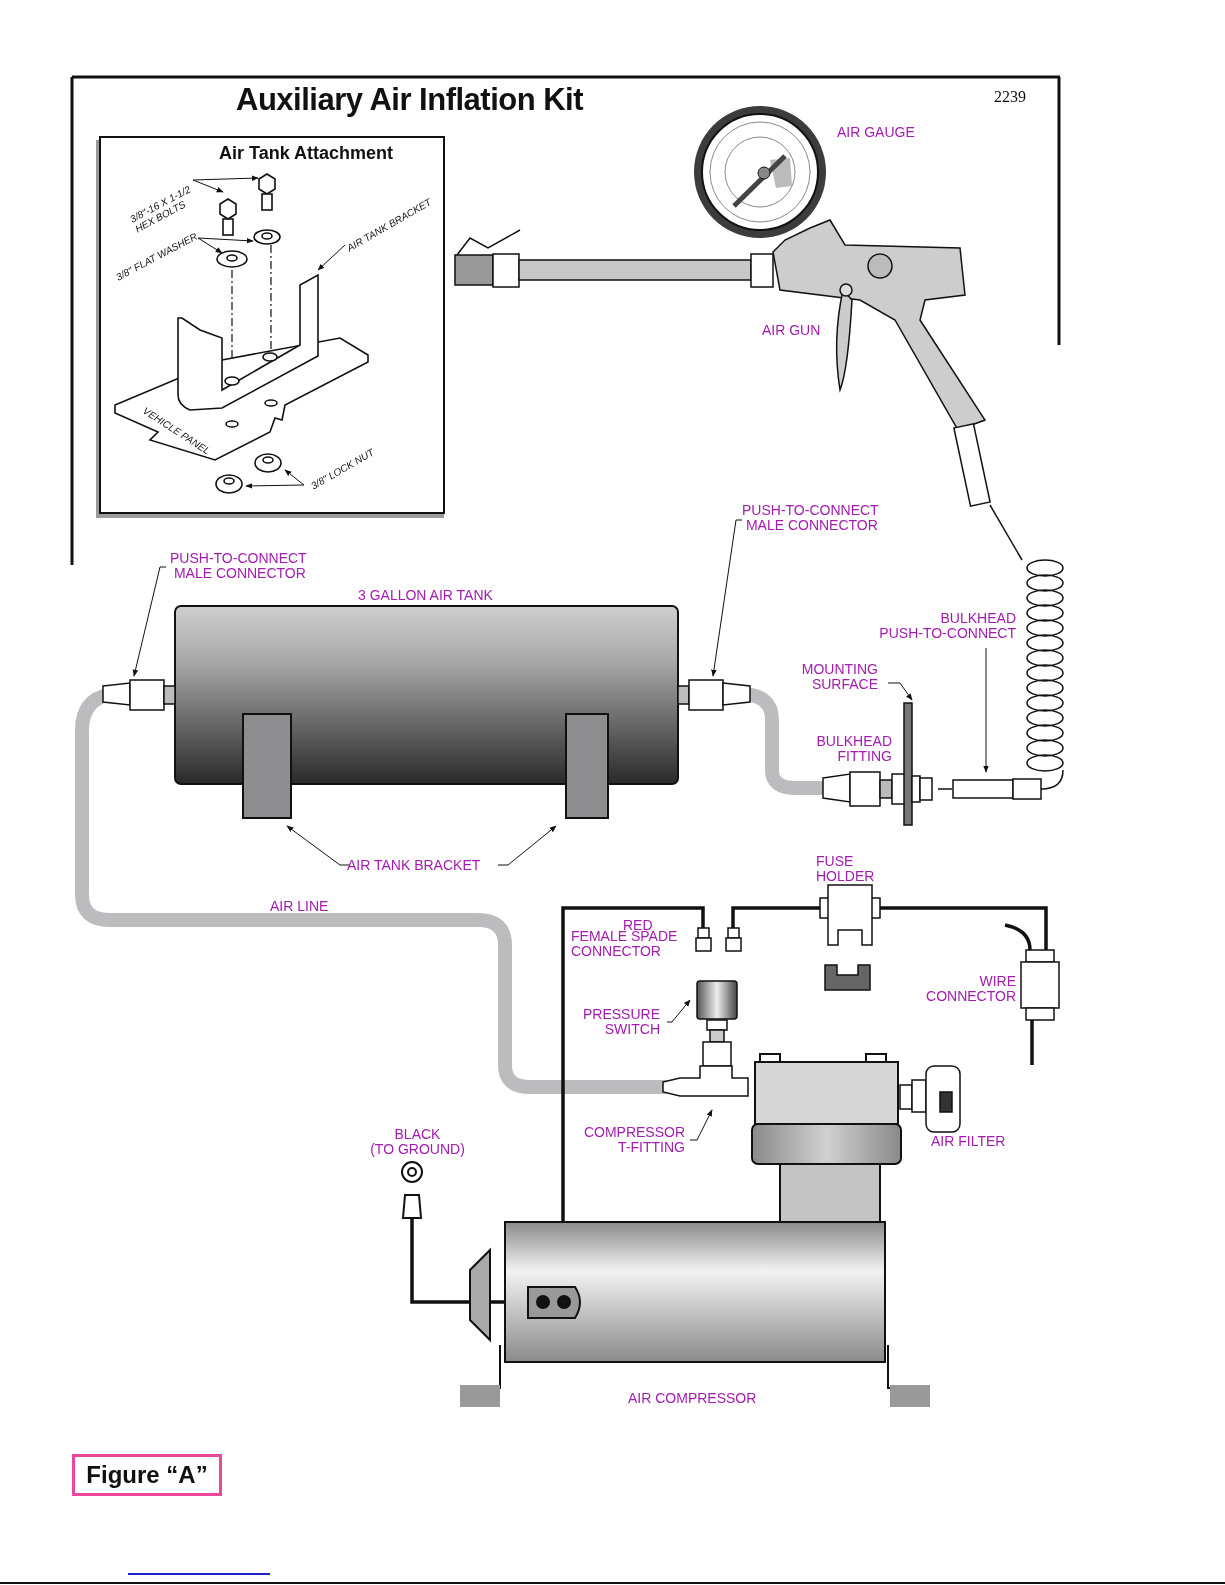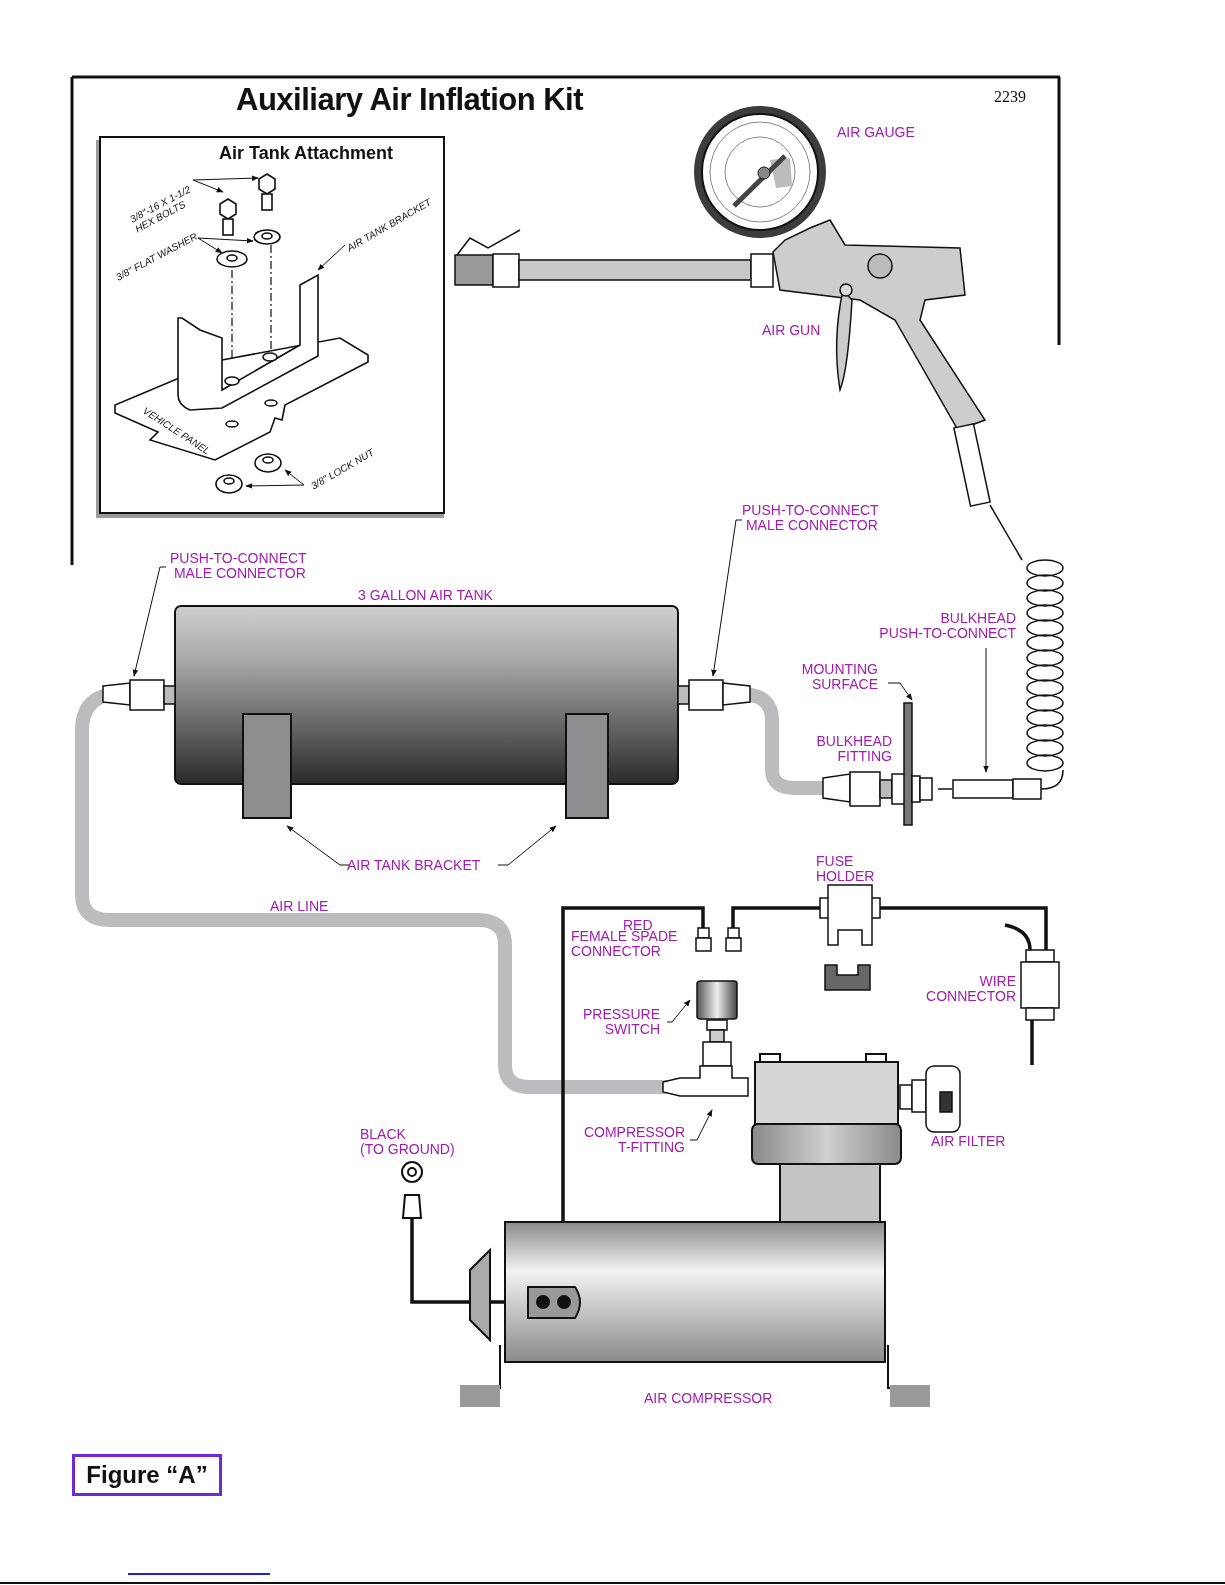--- a/index.html
+++ b/index.html
@@ -2,31 +2,31 @@
 <html><head>
 <meta charset="utf-8">
 <style>
   html, body { margin: 0; padding: 0; background: #ffffff; }
   body { width: 1225px; height: 1585px; position: relative; overflow: hidden;
          font-family: "Liberation Sans", sans-serif; color: #111; }
   #stage { position: absolute; left: 0; top: 0; width: 1225px; height: 1585px; }
   .lbl { position: absolute; font-size: 14px; line-height: 15px; color: #a21caf;
          white-space: pre; font-family: "Liberation Sans", sans-serif; }
   .lbl.r { text-align: right; }
-  .lbl.c { }
+  .lbl.c { text-align: center; }
   .title { position: absolute; left: 236px; top: 82px; font-size: 31px; font-weight: bold;
            letter-spacing: -0.5px; font-family: "Liberation Sans", sans-serif; }
   .docnum { position: absolute; left: 994px; top: 88px; font-size: 16px; font-weight: normal;
             font-family: "Liberation Serif", serif; }
   .inset-title { position: absolute; left: 173px; top: 143px; font-size: 18px; font-weight: bold;
                  font-family: "Liberation Sans", sans-serif; margin-left: 46px; }
   .rot { position: absolute; font-size: 10px; font-style: italic; white-space: pre;
          transform-origin: left top; line-height: 11px; font-family: "Liberation Sans", sans-serif; }
   .fig { position: absolute; left: 72px; top: 1454px; width: 150px; height: 42px;
-         border: 3px solid #6d28d9; box-sizing: border-box; font-size: 24px; font-weight: bold;
+         border: 3px solid #ec4899; box-sizing: border-box; font-size: 24px; font-weight: bold;
          display: flex; align-items: center; justify-content: center;
          font-family: "Liberation Sans", sans-serif; }
   .link-line { position: absolute; left: 128px; top: 1573px; width: 142px; height: 2px; background: #1f1fd0; }
   .bottom-rule { position: absolute; left: 0; top: 1582px; width: 1225px; height: 2px; background: #111; }
 </style>
 </head>
 <body>
 
 <div id="stage">
 <svg width="1225" height="1585" viewBox="0 0 1225 1585">
@@ -304,18 +304,18 @@
 CONNECTOR</div>
 <div class="lbl r" style="left:560px;top:1007px;width:100px;text-align:right;">PRESSURE
 SWITCH</div>
 <div class="lbl r" style="left:906px;top:974px;width:110px;">WIRE
 CONNECTOR</div>
 <div class="lbl r" style="left:560px;top:1125px;width:125px;">COMPRESSOR
 T-FITTING</div>
 <div class="lbl c" style="left:360px;top:1127px;width:115px;">BLACK
 (TO GROUND)</div>
 <div class="lbl" style="left:931px;top:1134px;">AIR FILTER</div>
-<div class="lbl" style="left:644px;top:1391px;">AIR COMPRESSOR</div>
+<div class="lbl" style="left:628px;top:1391px;">AIR COMPRESSOR</div>
 
 <div class="fig">Figure “A”</div>
 <div class="link-line"></div>
 <div class="bottom-rule"></div>
 </div>
 
 </body></html>

